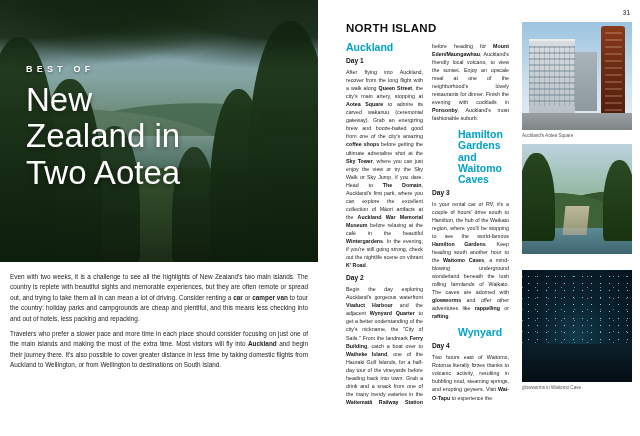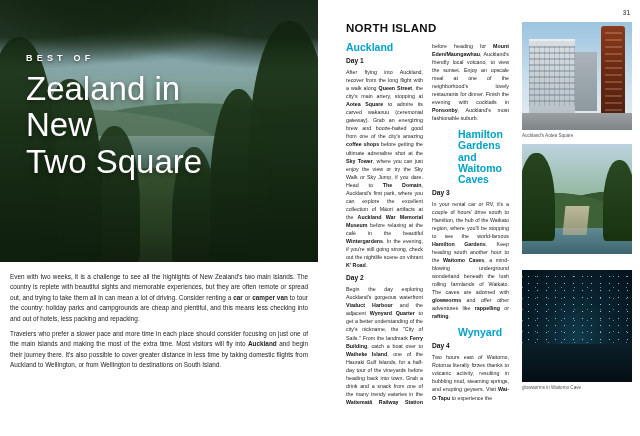--- a/index.html
+++ b/index.html
@@ -82,21 +82,21 @@
                 radial-gradient(ellipse at 90% -4%, rgba(20,40,18,.95) 0%, rgba(20,40,18,.9) 32%, transparent 56%);
   }
   .hero .shade {
     position: absolute; inset: 0;
     background: linear-gradient(180deg, rgba(0,0,0,.18) 0%, rgba(0,0,0,0) 30%, rgba(0,0,0,.22) 100%);
   }
 
   .title-block {
     position: absolute;
     left: 26px;
-    top: 53px;
+    top: 64px;
     z-index: 5;
     color: #ffffff;
   }
   .best-of {
     font-size: 9px;
     letter-spacing: 4.2px;
     font-weight: 700;
     color: #ffffff;
     margin-bottom: 8px;
     text-shadow: 0 1px 3px rgba(0,0,0,.5);
@@ -274,23 +274,23 @@
       <div class="tree t3"></div>
       <div class="tree t4"></div>
       <div class="tree t5"></div>
       <div class="tree t6"></div>
       <div class="canopy"></div>
       <div class="shade"></div>
 
       <div class="title-block">
         <div class="best-of">BEST OF</div>
         <div class="big-title">
+          <span class="ln">New</span>
           <span class="ln">Zealand in</span>
-          <span class="ln">New</span>
-          <span class="ln">Two Square</span>
+          <span class="ln">Two Aotea</span>
         </div>
       </div>
     </div>
 
     <div class="left-body">
       <p>Even with two weeks, it is a challenge to see all the highlights of New Zealand's two main islands. The country is replete with beautiful sights and memorable experiences, but they are often remote or spread out, and trying to take them all in can mean a lot of driving. Consider renting a <b>car</b> or <b>camper van</b> to tour the country: holiday parks and campgrounds are cheap and plentiful, and this means less checking into and out of hotels, less packing and repacking.</p>
       <p>Travelers who prefer a slower pace and more time in each place should consider focusing on just one of the main islands and making the most of the extra time. Most visitors will fly into <b>Auckland</b> and begin their journey there. It's also possible to cover greater distance in less time by taking domestic flights from Auckland to Wellington, or from Wellington to destinations on South Island.</p>
     </div>
   </div>
 

